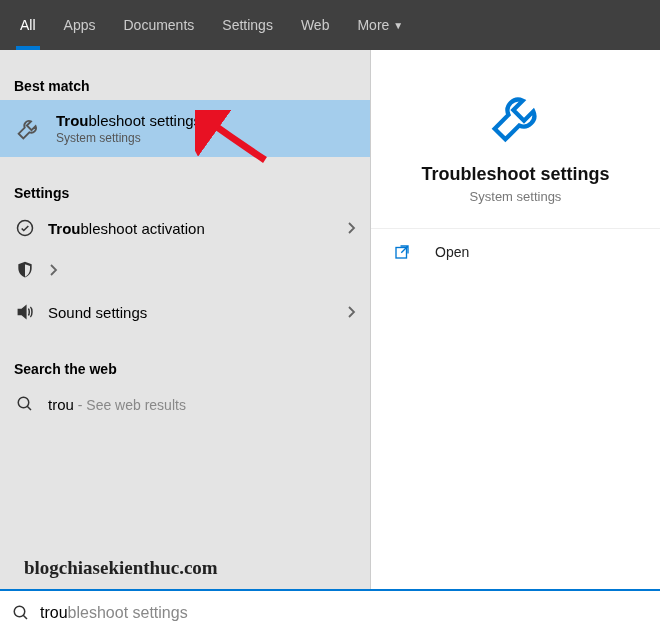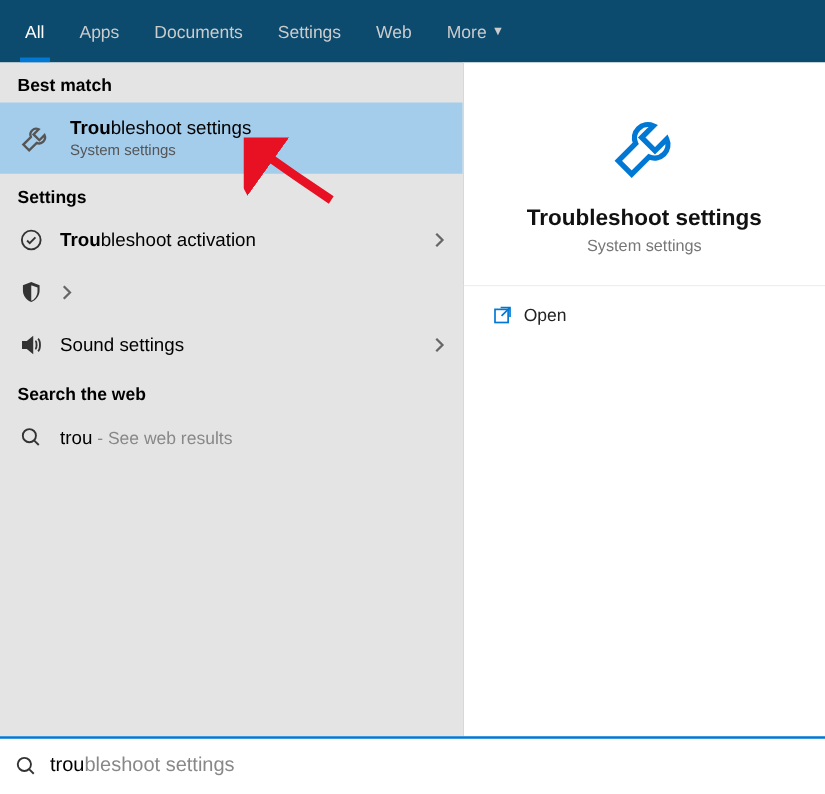--- a/index.html
+++ b/index.html
@@ -1,28 +1,28 @@
 <!DOCTYPE html>
 <html><head>
   <meta charset="utf-8">
   <style>
     * { margin: 0; padding: 0; box-sizing: border-box; font-family: "Segoe UI", Arial, sans-serif; }
     body { width: 660px; height: 635px; background: #fff; position: relative; overflow: hidden; }
 
-    .top-nav { background: #0c4a6e; height: 50px; display: flex; align-items: stretch; padding: 0 6px; }
+    .top-nav { background: #404040; height: 50px; display: flex; align-items: stretch; padding: 0 6px; }
     .nav-item { color: #ccc; font-size: 14px; padding: 0 14px; display: flex; align-items: center; cursor: pointer; position: relative; }
     .nav-item.active { color: #fff; }
     .nav-item.active::after { content:""; position:absolute; bottom:0; left:10px; right:10px; height:4px; background:#0078d4; }
     .chev { margin-left:4px; font-size:10px; }
 
     .main { display:flex; height: calc(100% - 50px - 46px); }
     .left { width: 370px; background:#e4e4e4; position:relative; }
     .right { flex:1; background:#fff; border-left:1px solid #ccc; padding-top:10px;}
 
-    .section-label { font-size:14px; font-weight:600; color:#000; padding:10px 14px 6px; }
+    .section-label { font-size:14px; font-weight:600; color:#000; padding:10px 14px 6px;margin-top:18px; }
 
     .best-match { background:#a4cdec; display:flex; align-items:center; padding:12px 14px; gap:14px; cursor:pointer; }
     .bm-icon { width:28px; height:28px; display:flex; align-items:center; justify-content:center; color:#444; }
     .bm-text .title { font-size:15px; color:#000; }
     .bm-text .title b { font-weight:700; }
     .bm-text .sub { font-size:12px; color:#555; margin-top:2px; }
 
     .settings-list { }
     .list-item { display:flex; align-items:center; padding:10px 14px; gap:12px; cursor:pointer; }
     .li-icon { width:22px; height:22px; display:flex; align-items:center; justify-content:center; color:#333; }
@@ -34,21 +34,21 @@
     .web-item .li-label { color:#000; }
     .web-item .li-label .hint { color:#888; font-size:14px; }
 
     .watermark { position:absolute; bottom:10px; left:24px; font-size:19px; font-weight:600; color:#222; font-family: Georgia, serif; }
 
     .detail-header { text-align:center; padding:20px 10px 24px; border-bottom:1px solid #eee; }
     .detail-icon { display:flex; justify-content:center; margin-bottom:14px; margin-top:6px; }
     .detail-title { font-size:18px; font-weight:600; color:#111; }
     .detail-sub { font-size:13px; color:#777; margin-top:4px; }
 
-    .action-row { display:flex; align-items:center; gap:8px; padding:14px 22px; cursor:pointer; }
+    .action-row { display:flex; align-items:center; gap:24px; padding:14px 22px; cursor:pointer; }
     .action-icon { color:#0078d4; }
     .action-label { font-size:14px; color:#222; }
 
     .search-bar { position:absolute; bottom:0; left:0; right:0; height:46px; border-top:2px solid #0078d4; display:flex; align-items:center; padding:0 12px; background:#fff; }
     .sb-icon { color:#333; margin-right:10px; }
     .sb-input { flex:1; border:none; outline:none; font-size:16px; background:transparent; }
     .sb-ghost { position:absolute; left:40px; font-size:16px; color:#888; pointer-events:none; }
     .sb-input, .sb-ghost { font-family:inherit; }
 
     .red-arrow { position:absolute; left:195px; top:110px; pointer-events:none; z-index:50; }
@@ -149,20 +149,21 @@
     <div class="list-item web-item">
       <div class="li-icon">
         <svg width="18" height="18" viewBox="0 0 24 24" fill="none" stroke="#333" stroke-width="2">
             <circle cx="10" cy="10" r="7"></circle>
             <line x1="20" y1="20" x2="15" y2="15"></line>
           </svg>
       </div>
       <div class="li-label"><span>trou</span><span class="hint"> - See web results</span></div>
     </div>
 
+    <div class="watermark">blogchiasekienthuc.com</div>
   </div>
 
   <div class="right">
     <div class="detail-header">
       <div class="detail-icon">
         <svg width="64" height="64" viewBox="0 0 24 24" fill="none" stroke="#0078d4" stroke-width="1.6">
           <path d="M14.5 5.5a4 4 0 0 0-5.3 5.3L4 16l4 4 5.2-5.2a4 4 0 0 0 5.3-5.3L15 13l-4-4 3.5-3.5z"></path>
         </svg>
       </div>
       <div class="detail-title">Troubleshoot settings</div>

